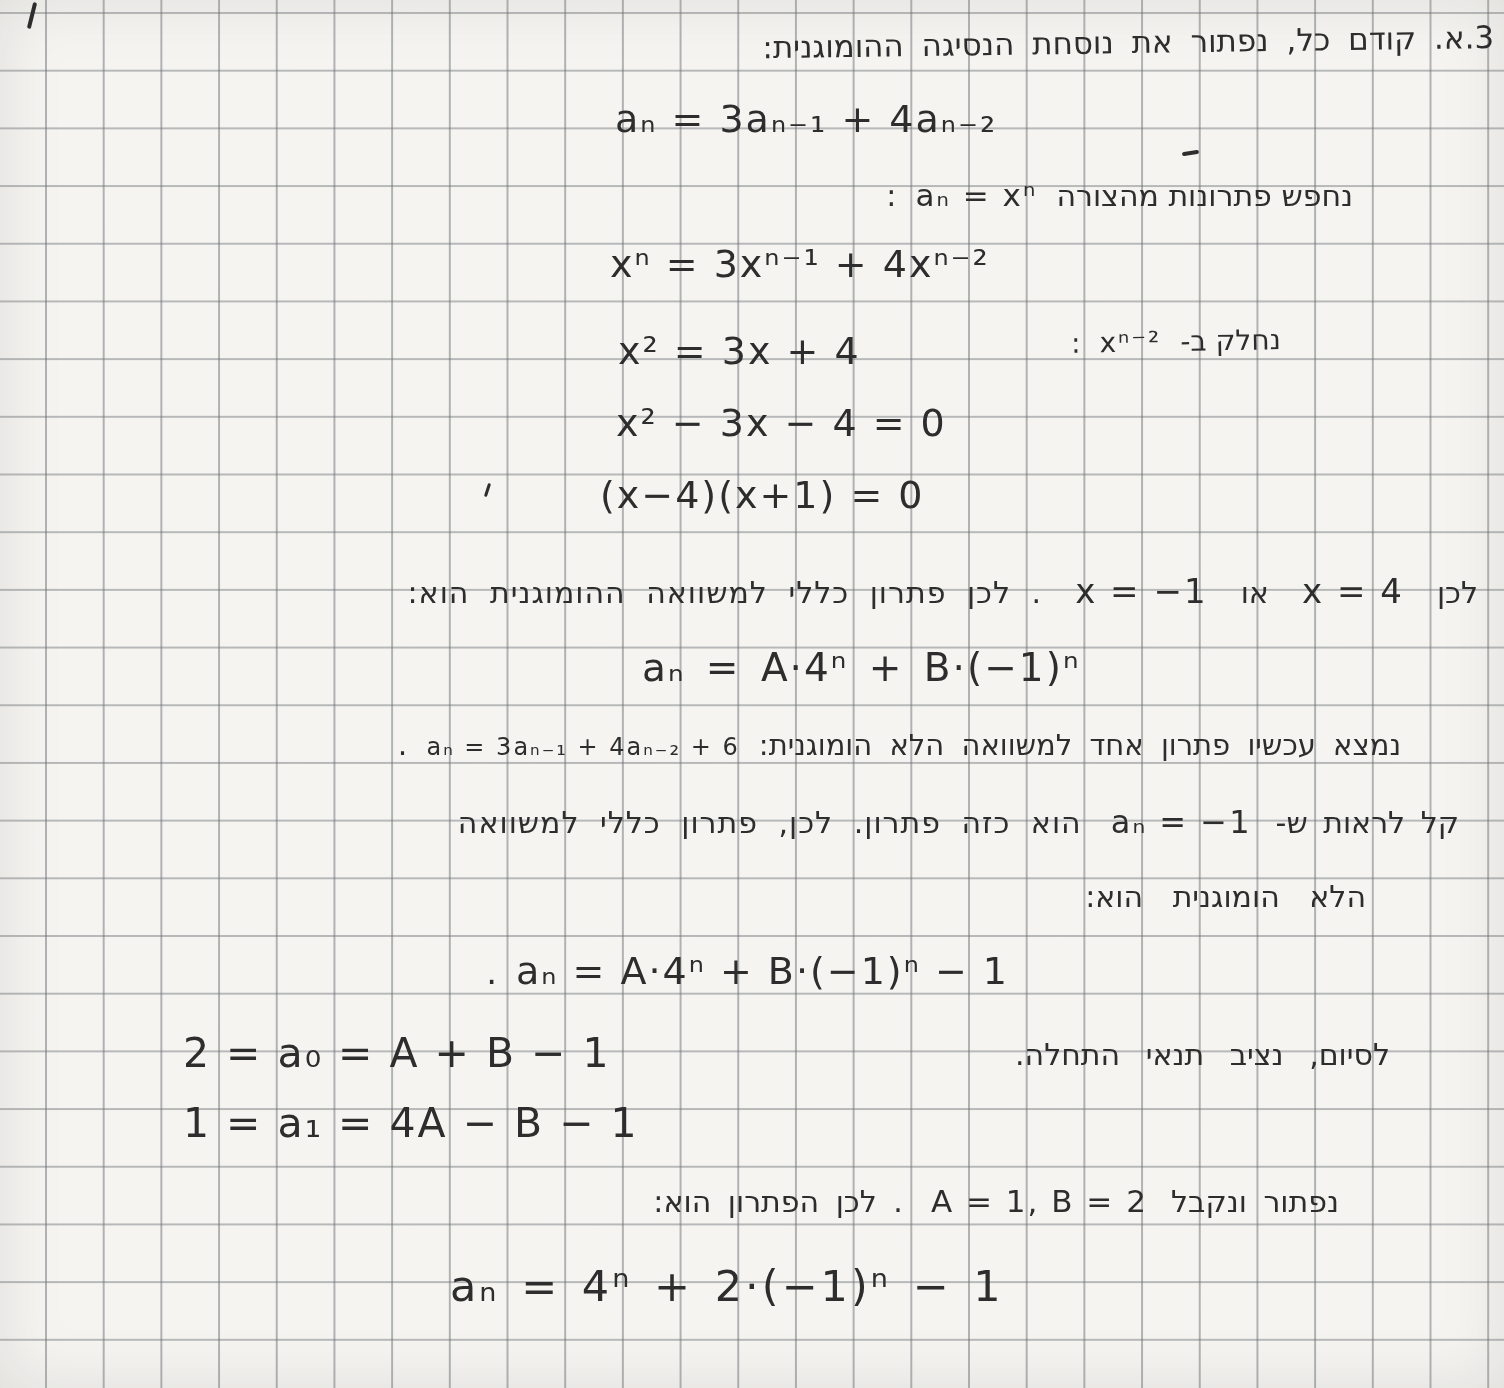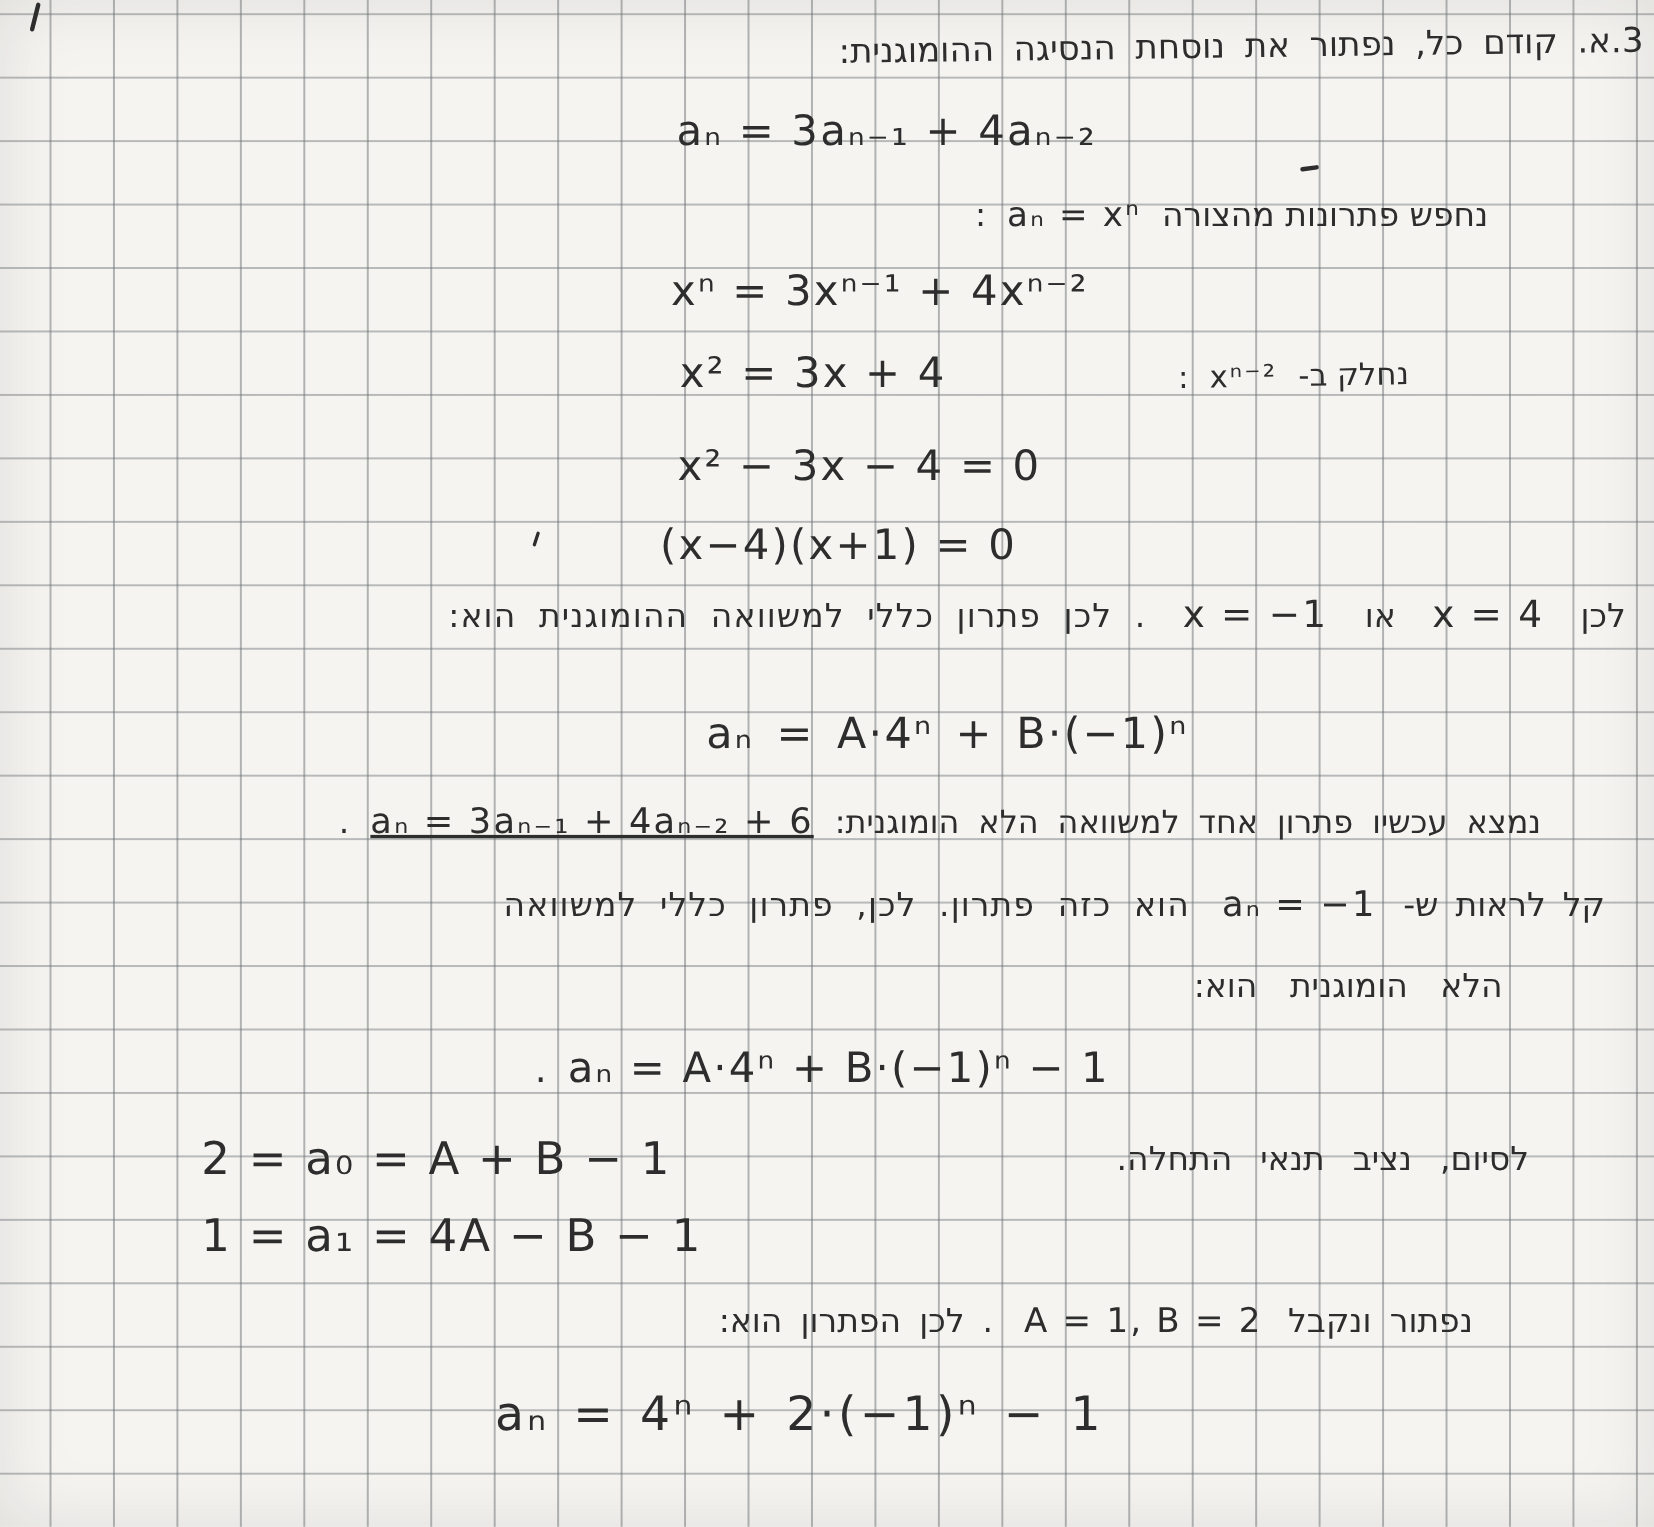--- a/index.html
+++ b/index.html
@@ -45,39 +45,39 @@
   </div>
 
   <div class="line math" dir="ltr" style="left:610px; top:243px; font-size:38px;">xⁿ = 3xⁿ⁻¹ + 4xⁿ⁻²</div>
 
   <div class="line" dir="rtl" style="right:216px; top:326px; transform:rotate(-1deg);">
     <span class="he seg" dir="rtl" style="font-size:28px;">נחלק ב-</span>
     <span class="math seg" dir="ltr" style="font-size:28px;">xⁿ⁻²</span>
     <span class="he seg" dir="rtl" style="font-size:28px;">:</span>
   </div>
 
-  <div class="line math" dir="ltr" style="left:618px; top:318px; font-size:38px;">x² = 3x + 4</div>
+  <div class="line math" dir="ltr" style="left:618px; top:330px; font-size:38px;">x² = 3x + 4</div>
 
   <div class="line math" dir="ltr" style="left:616px; top:402px; font-size:38px;">x² − 3x − 4 = 0</div>
 
   <div class="line math" dir="ltr" style="left:600px; top:474px; font-size:38px;">(x−4)(x+1) = 0</div>
 
-  <div class="line" dir="rtl" style="right:12px; top:540px;">
+  <div class="line" dir="rtl" style="right:12px; top:572px;">
     <span class="he seg" dir="rtl" style="margin:0 14px;">לכן</span>
     <span class="math seg" dir="ltr" style="font-size:34px; margin:0 14px;">x = 4</span>
     <span class="he seg" dir="rtl" style="margin:0 14px;">או</span>
     <span class="math seg" dir="ltr" style="font-size:34px; margin:0 14px;">x = −1</span>
     <span class="he seg wide-he" dir="rtl" style="margin:0 14px;">. לכן פתרון כללי למשוואה ההומוגנית הוא:</span>
   </div>
 
   <div class="line math" dir="ltr" style="left:642px; top:646px; font-size:39px; word-spacing:6px;">aₙ = A·4ⁿ + B·(−1)ⁿ</div>
 
   <div class="line" dir="rtl" style="right:96px; top:728px;">
     <span class="he seg" dir="rtl" style="font-size:29px; word-spacing:8px;">נמצא עכשיו פתרון אחד למשוואה הלא הומוגנית:</span>
-    <span class="math seg" dir="ltr" style="font-size:32px;text-decoration:underline;">aₙ = 3aₙ₋₁ + 4aₙ₋₂ + 6</span>
+    <span class="math seg" dir="ltr" style="font-size:24px;">aₙ = 3aₙ₋₁ + 4aₙ₋₂ + 6</span>
     <span class="he seg" dir="rtl">.</span>
   </div>
 
   <div class="line" dir="rtl" style="right:38px; top:804px;">
     <span class="he seg" dir="rtl" style="word-spacing:6px;">קל לראות ש-</span>
     <span class="math seg" dir="ltr" style="font-size:32px; margin:0 12px;">aₙ = −1</span>
     <span class="he seg wide-he" dir="rtl" style="margin:0 12px;">הוא כזה פתרון. לכן, פתרון כללי למשוואה</span>
   </div>
 
   <div class="line he" dir="rtl" style="right:138px; top:880px; word-spacing:20px;">הלא הומוגנית הוא:</div>

